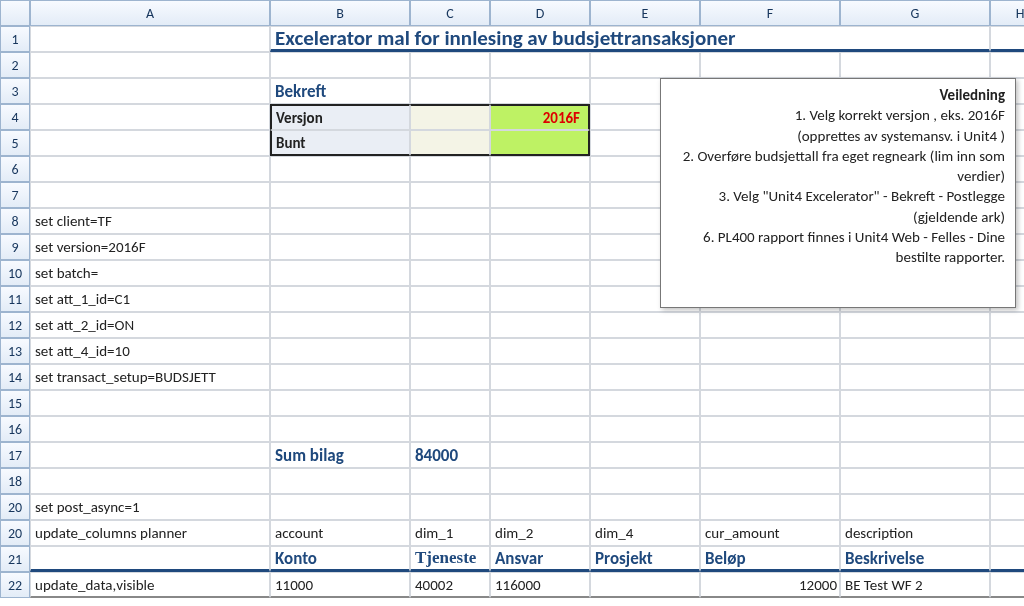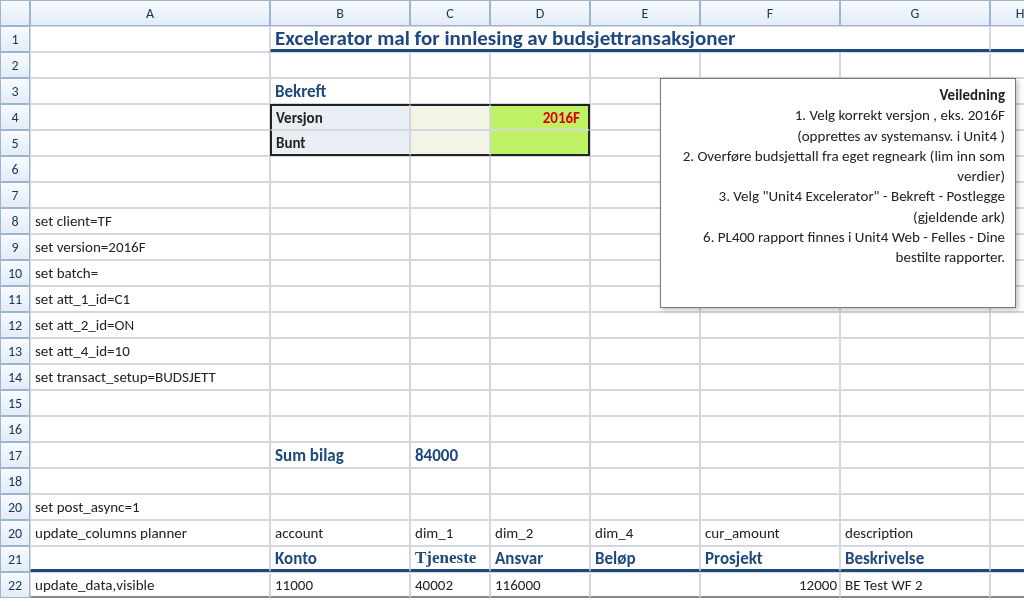--- a/index.html
+++ b/index.html
@@ -311,22 +311,22 @@
   <div class="cell">dim_4</div>
   <div class="cell">cur_amount</div>
   <div class="cell">description</div>
   <div class="cell"></div>
 
   <div class="rowhdr">21</div>
   <div class="cell row21-header" style="border-bottom:3px solid #1f497d;"></div>
   <div class="cell row21-header">Konto</div>
   <div class="cell row21-header" style="overflow:hidden;font-family:Liberation Serif, serif;">Tjeneste</div>
   <div class="cell row21-header">Ansvar</div>
+  <div class="cell row21-header">Prosjekt</div>
   <div class="cell row21-header">Beløp</div>
-  <div class="cell row21-header">Prosjekt</div>
   <div class="cell row21-header">Beskrivelse</div>
   <div class="cell row21-header"></div>
 
   <div class="rowhdr">22</div>
   <div class="cell row22-border">update_data,visible</div>
   <div class="cell row22-border">11000</div>
   <div class="cell row22-border">40002</div>
   <div class="cell row22-border">116000</div>
   <div class="cell row22-border"></div>
   <div class="cell row22-border num-right">12000</div>

